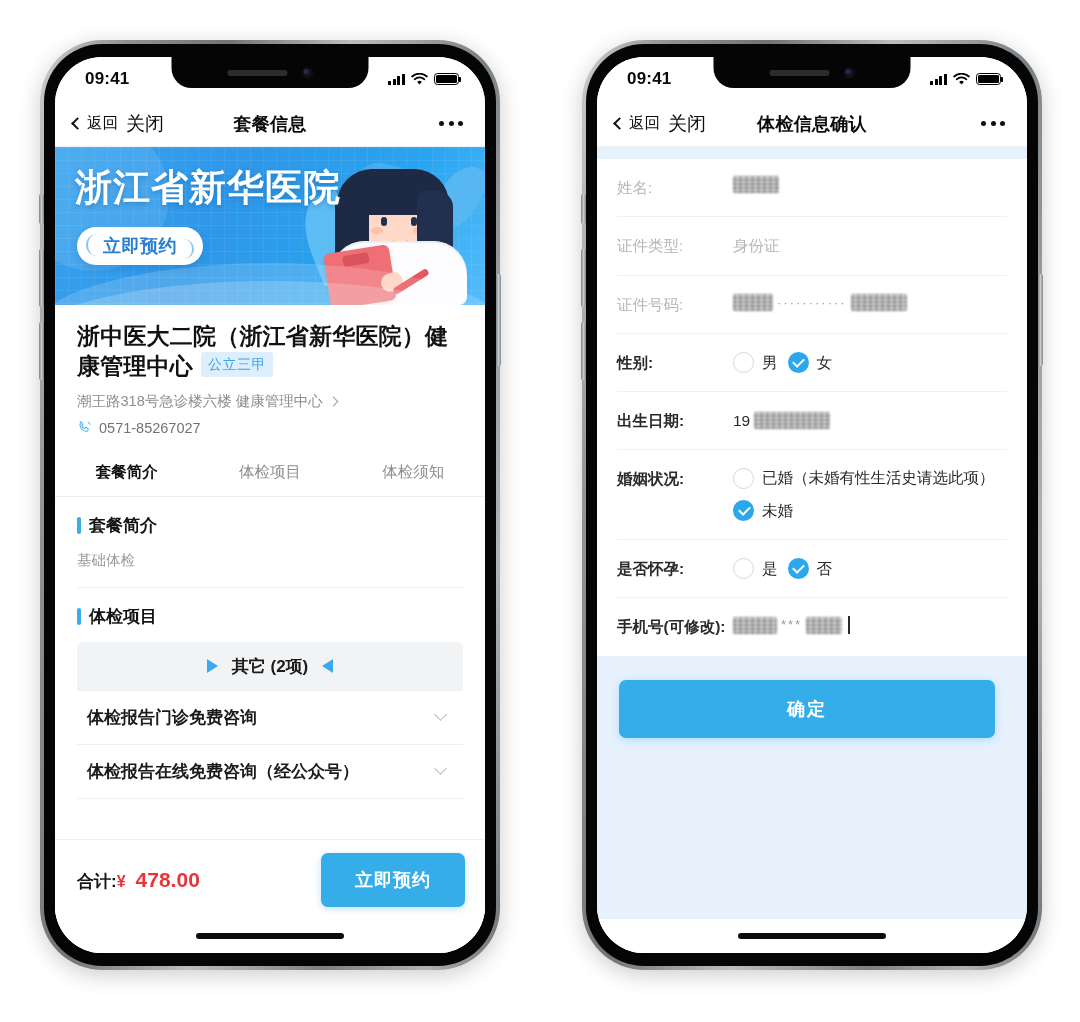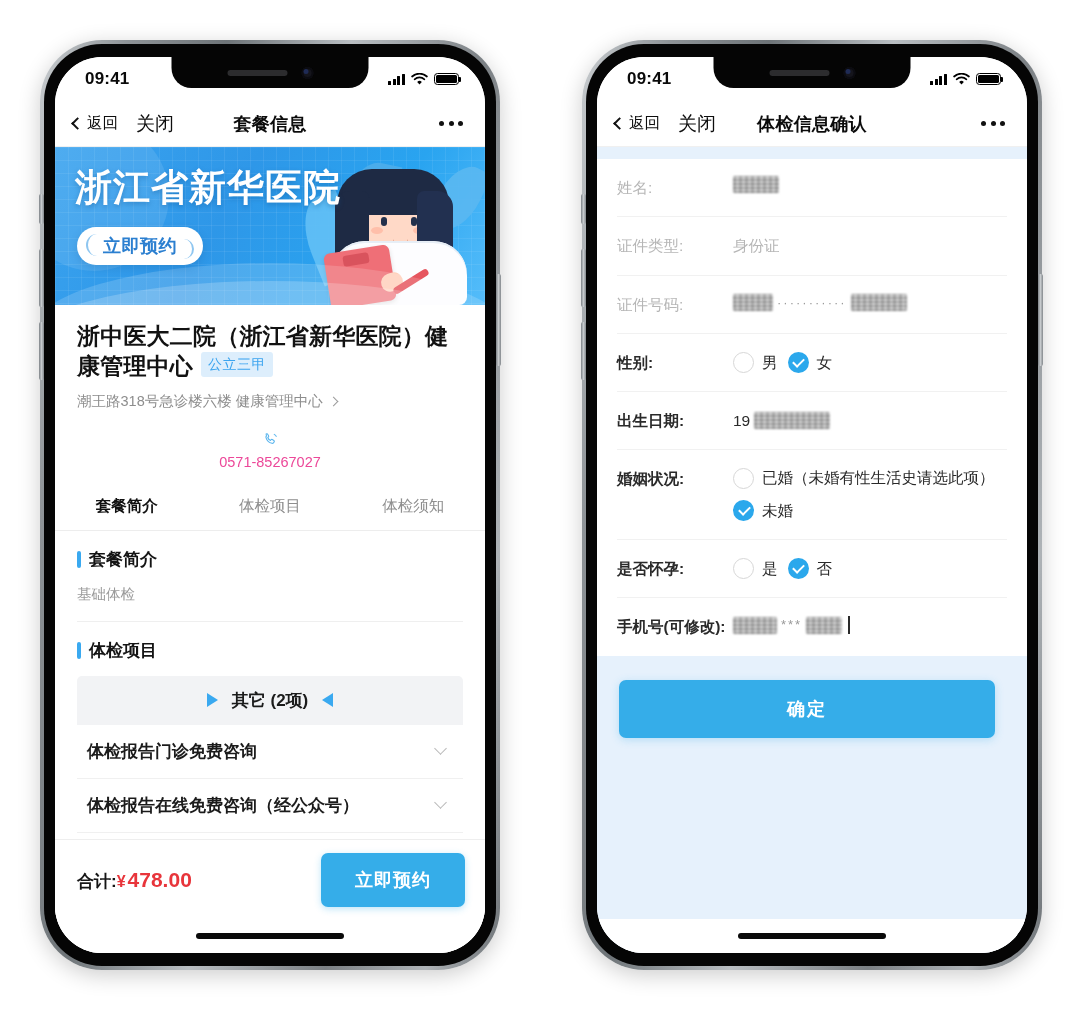--- a/index.html
+++ b/index.html
@@ -72,21 +72,21 @@
   .batt { width: 25px; height: 12px; border: 1.6px solid #000; border-radius: 3.5px; position: relative; padding: 1.4px; }
   .batt::after { content:""; position:absolute; right:-3.4px; top:3.4px; width:2px; height:4.4px; background:#000; border-radius:0 1px 1px 0; }
   .batt i { display:block; height:100%; background:#000; border-radius:1.5px; }
 
   
   .navbar {
     height: 46px; flex: 0 0 46px;
     display: flex; align-items: center; background: #fff; position: relative;
     padding: 0 22px 0 18px; border-bottom: 1px solid #f0f0f0;
   }
-  .nav-left { display: flex; align-items: center; gap: 18px; z-index: 2;}
+  .nav-left { display: flex; align-items: center; gap: 8px; z-index: 2;}
   .nav-back { display:flex; align-items:center; gap:5px; font-size:15.5px; color:#0d0d0d; font-weight:500;}
   .chev-l { width: 9px; height: 9px; border-left: 2.1px solid #111; border-bottom: 2.1px solid #111; transform: rotate(45deg); display:inline-block; }
   .nav-close { font-size:19px; color:#0d0d0d; font-weight:500;}
   .nav-title {
     position:absolute; left:0; right:0; text-align:center;
     font-size: 18px; font-weight: 700; color: #0b0b0b; letter-spacing:.3px;
   }
   .nav-more { margin-left:auto; display:flex; gap:4.5px; z-index:2;}
   .nav-more span { width:5px;height:5px;border-radius:50%;background:#111;display:block;}
 
@@ -153,21 +153,21 @@
 
   .info { padding: 16px 22px 0 22px; }
   .hosp-name { font-size: 23px; font-weight: 700; color:#121212; line-height: 1.32; letter-spacing:.2px; }
   .badge {
     display:inline-block; vertical-align: 5px; margin-left: 8px;
     background:#ddeefc; color:#3ba4ef; font-size: 14px; font-weight:500;
     padding: 3px 7px; border-radius: 3px; letter-spacing:.5px;
   }
   .addr { margin-top: 10px; font-size: 14.5px; color:#8d8d8d; display:flex; align-items:center; gap:3px;}
   .chev-r { width:7px;height:7px;border-top:1.6px solid #9b9b9b;border-right:1.6px solid #9b9b9b;transform:rotate(45deg);display:inline-block;margin-left:4px;}
-  .tel { margin-top: 21px; font-size: 14.5px; color:#ec4899; display:flex; align-items:center; gap:7px;flex-direction:column;}
+  .tel { margin-top: 9px; font-size: 14.5px; color:#737373; display:flex; align-items:center; gap:7px;}
   .tel-icon { width:15px;height:15px;color:#5cb6ee;display:inline-block;}
 
   .tabs { display:flex; margin-top: 16px; border-bottom: 1px solid #ededed; }
   .tab { flex:1; text-align:center; padding: 10px 0 13px; font-size: 15.5px; color:#8e8e8e; }
   .tab.active { color:#111; font-weight: 700; }
 
   .sec { padding: 0 22px; }
   .sec-head { display:flex; align-items:center; gap:8px; padding: 17px 0 0 0; }
   .sec-bar { width: 4px; height: 17px; background:#3aa9f0; border-radius:2px; }
   .sec-title { font-size: 17px; font-weight: 700; color:#141414; }
@@ -187,21 +187,21 @@
     padding: 15px 12px 15px 10px; border-bottom: 1px solid #f0f0f0;
     font-size: 17px; font-weight: 700; color:#1b1b1b;
   }
   .chev-d { width:9px;height:9px;border-right:1.8px solid #b8b8b8;border-bottom:1.8px solid #b8b8b8;transform:rotate(45deg);display:inline-block;margin-right:6px;margin-top:-5px;}
 
   .l-footer {
     flex: 0 0 auto; background:#fff; border-top: 1px solid #eeeeee;
     padding: 13px 20px 12px 22px; display:flex; align-items:center; justify-content:space-between;
   }
   .total { font-size: 17px; font-weight: 700; color:#151515; display:flex; align-items:baseline; }
-  .total .amt { color:#e8353b; font-size: 21px; font-weight: 800; margin-left:2px;}
+  .total .amt { color:#e8353b; font-size: 21px; font-weight: 800; margin-left:10px;}
   .total .yen { color:#e8353b; font-size: 16px; font-weight: 700; }
   .book-btn {
     background:#35ade9; color:#fff; font-size: 18px; font-weight: 700;
     border-radius: 7px; padding: 15px 34px; border:none; letter-spacing:1px;
     box-shadow: 0 2px 7px rgba(53,173,233,.32);
   }
 
   
   .home-ind-wrap { flex:0 0 auto; background:#fff; height: 34px; display:flex; align-items:center; justify-content:center;}
   .home-ind { width: 148px; height: 5.5px; background:#0a0a0a; border-radius: 3px; }

